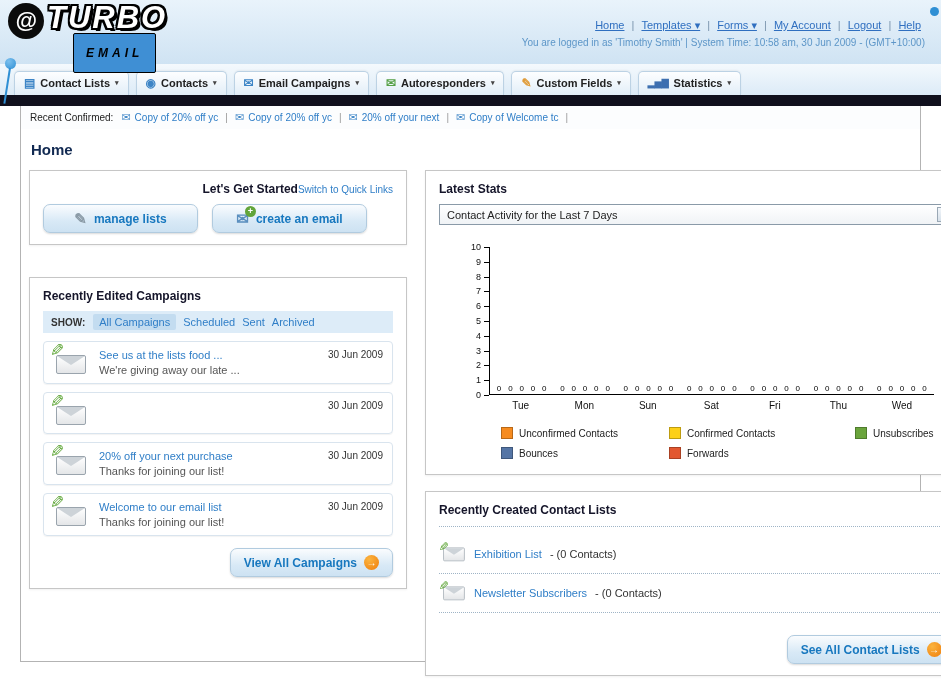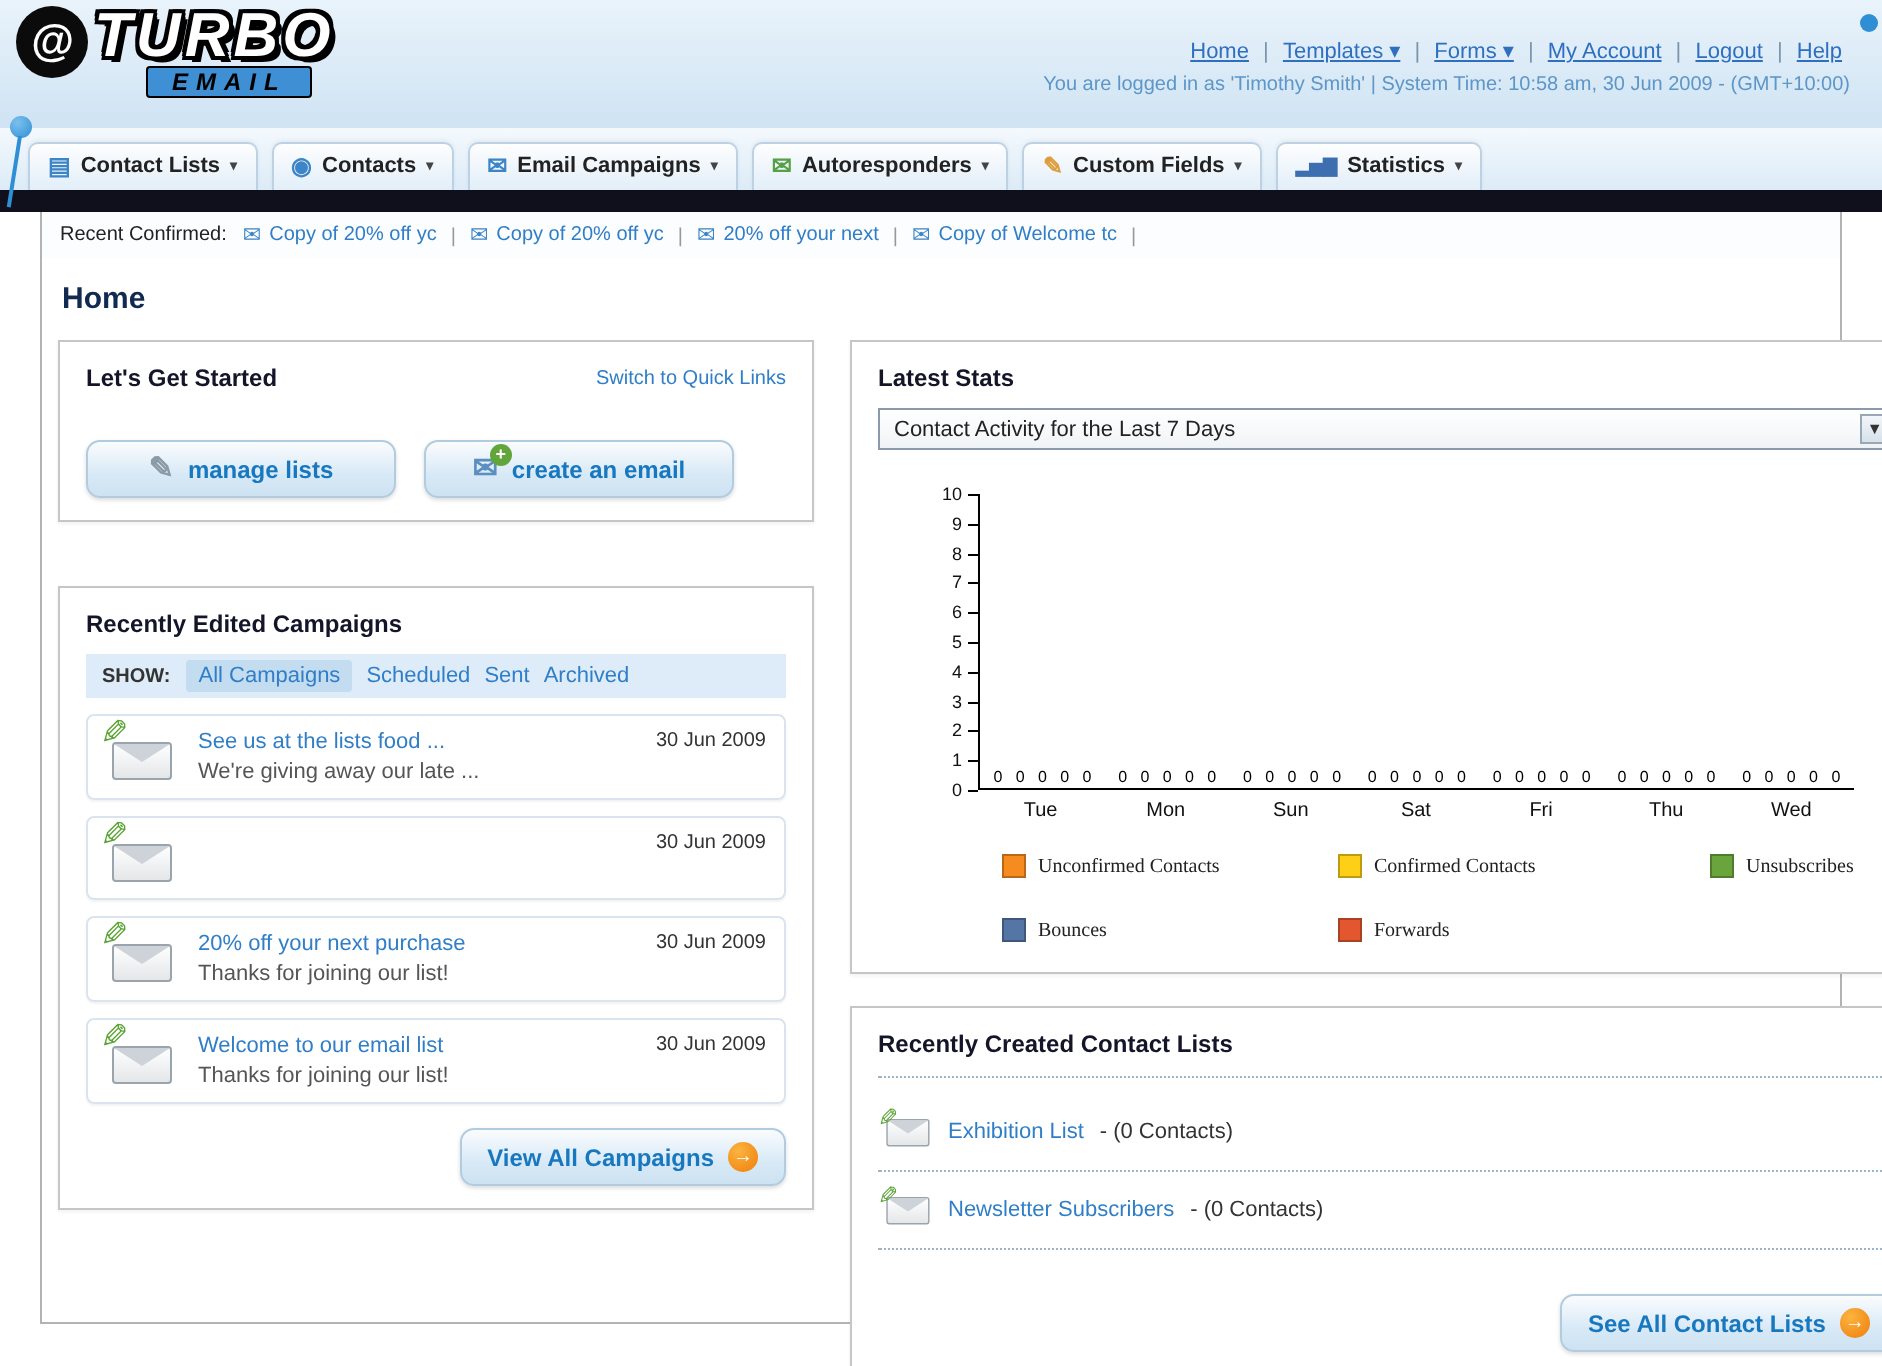--- a/index.html
+++ b/index.html
@@ -7,21 +7,21 @@
   body { background:#fff; overflow:hidden; font-family:"Liberation Sans",sans-serif; font-size:11px; color:#222; }
 
   
   .header { height:64px; background:linear-gradient(180deg,#e9f3fb,#cfe3f3); position:relative; }
   .logo { position:absolute; left:8px; top:3px; display:flex; align-items:flex-start; gap:3px; }
   .logo-swirl { width:36px; height:36px; background:#0b0b0b; border-radius:50%; color:#fff; font-weight:bold;
                 font-size:22px; font-style:italic; display:flex; align-items:center; justify-content:center; }
   .logo-title { font-size:31px; font-weight:900; font-style:italic; color:#fff; letter-spacing:2px; line-height:0.95;
                 text-shadow:-2px 0 #000,2px 0 #000,0 -2px #000,0 2px #000,-2px -2px #000,2px 2px #000,-2px 2px #000,2px -2px #000,3px 3px 0 #000; }
   .logo-sub { background:#3f8fd4; color:#000; font-weight:900; font-style:italic; font-size:12px; letter-spacing:4px;
-              padding:0 12px; border:1px solid #000; border-radius:2px; width:max-content; margin:1px 0 0 26px;text-align:right; }
+              padding:12px 12px; border:1px solid #000; border-radius:2px; width:max-content; margin:1px 0 0 26px;text-align:right; }
   .header-right { position:absolute; right:16px; top:19px; text-align:right; }
   .top-nav { font-size:11px; }
   .top-link { color:#2f6fc0; text-decoration:underline; margin:0 4px; cursor:pointer; }
   .sep { color:#7a95ad; }
   .login-info { margin-top:5px; font-size:10px; color:#5d96c8; }
   .credits-info { margin-top:3px; font-size:10px; color:#6ba2cf; }
   .blue-dot { position:absolute; right:2px; top:7px; width:9px; height:9px; border-radius:50%; background:#2f8fd4; }
   .left-pin { position:absolute; left:5px; top:58px; width:11px; height:11px; border-radius:50%;
               background:radial-gradient(circle at 35% 30%,#7cc0ee,#2f8fd4); z-index:6; }
   .left-pin::after { content:""; position:absolute; left:4px; top:10px; width:2px; height:36px; background:#2f8fd4;
@@ -52,21 +52,21 @@
   .act-sep { color:#999; margin:0 7px; }
 
   .main { padding:6px 8px 0; }
   .page-title { font-size:15px; color:#122a52; font-weight:bold; margin:6px 0 12px 2px; }
   .columns { display:flex; gap:18px; align-items:flex-start; }
   .col-left { width:378px; flex:none; display:flex; flex-direction:column; gap:32px; }
   .col-right { flex:1; display:flex; flex-direction:column; gap:16px; }
 
   .box { border:1px solid #c6c6c6; background:#fff; padding:11px 13px; box-shadow:0 1px 2px rgba(0,0,0,0.06); }
   .box h2 { font-size:12px; color:#15152a; margin-bottom:8px; }
-  .box-head { display:flex; justify-content:space-between; align-items:center; margin-bottom:24px; }
+  .box-head { display:flex; justify-content:flex-end; align-items:center; margin-bottom:8px; }
   .box-head h2 { margin-bottom:0; }
   .link { color:#2f7ec7; font-size:10px; cursor:pointer; }
 
   
   .btn { display:inline-flex; align-items:center; justify-content:center; gap:7px; padding:6px 13px; cursor:pointer;
          border:1px solid #b1cbdf; border-radius:7px; background:linear-gradient(180deg,#fafcfe,#d8e9f6 60%,#cde2f2);
          color:#1878bf; font-weight:bold; font-size:12px; font-family:"Liberation Sans",sans-serif;
          box-shadow:0 1px 2px rgba(0,0,0,0.15); }
   .gs-btn { min-width:155px; }
   .gsicon { font-size:15px; line-height:1; }
@@ -107,21 +107,21 @@
   .chart-row { display:flex; }
   .y-axis { width:24px; position:relative; height:148px; flex:none; }
   .ytick-label { position:absolute; right:8px; font-size:9px; color:#111; }
   .ytick-mark { position:absolute; right:0; width:5px; height:1px; background:#000; }
   .plot { flex:1; position:relative; border-left:1px solid #000; border-bottom:1px solid #000; height:148px; }
   .zeros { position:absolute; left:0; right:0; bottom:1px; display:flex; }
   .zero-group { flex:1; display:flex; justify-content:space-evenly; }
   .zero-val { font-size:8px; color:#000; }
   .x-labels { display:flex; margin-left:24px; padding-top:5px; }
   .x-label { flex:1; text-align:center; font-size:10px; color:#111; }
-  .legend { margin:16px 0 4px 36px; display:grid; grid-template-columns:168px 186px auto; row-gap:20px;font-family:Liberation Serif, serif; }
+  .legend { margin:16px 0 4px 36px; display:grid; grid-template-columns:168px 186px auto; row-gap:8px; }
   .legend-item { display:flex; align-items:center; gap:6px; font-size:10px; color:#222; }
   .legend-swatch { width:12px; height:12px; flex:none; border:1px solid rgba(0,0,0,0.25); }
 
   
   .lists h2 { border-bottom:1px dotted #9fb4c6; padding-bottom:9px; }
   .list-row { display:flex; align-items:center; gap:5px; padding:8px 2px; border-bottom:1px dotted #9fb4c6; font-size:11px; }
   .list-link { color:#2f7ec7; cursor:pointer; }
   .list-count { color:#333; margin-left:3px; }
   .lists .btn-row { margin-top:22px; }
 </style>

